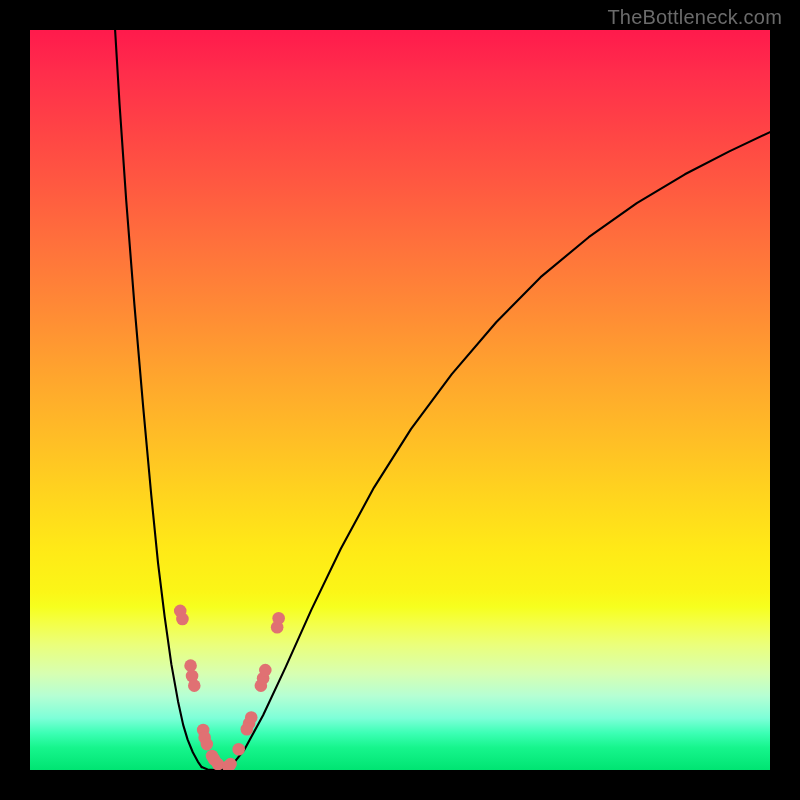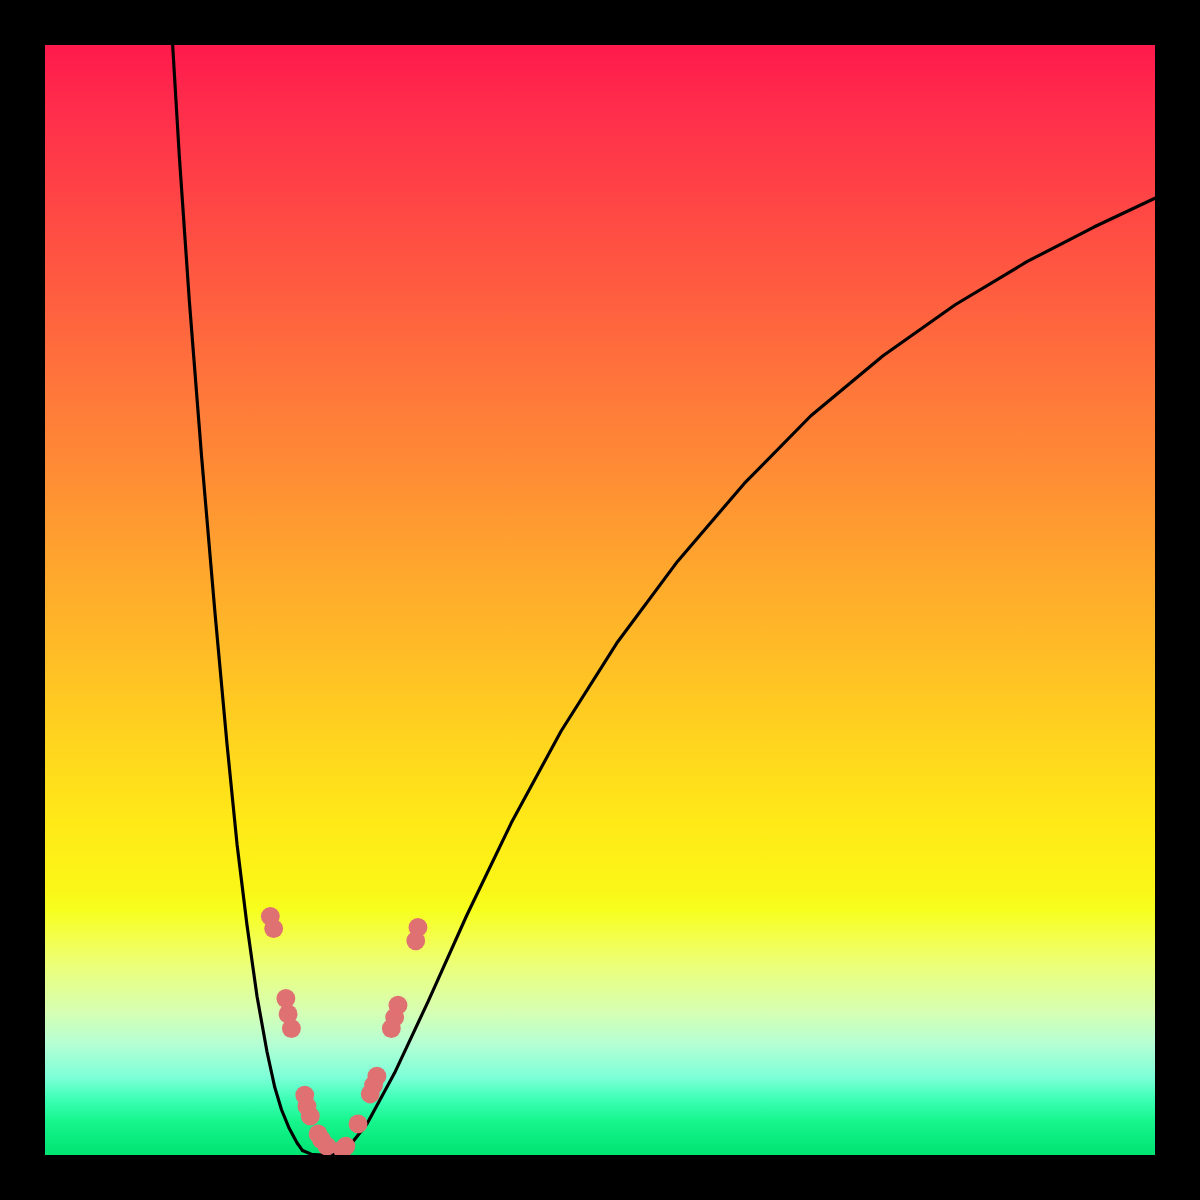--- a/index.html
+++ b/index.html
@@ -105,13 +105,14 @@
           <circle class="dot" cx="219.04" cy="693.38" r="6.29"></circle>
           <circle class="dot" cx="221.26" cy="687.46" r="6.29"></circle>
           <circle class="dot" cx="230.88" cy="655.64" r="6.29"></circle>
           <circle class="dot" cx="233.10" cy="648.24" r="6.29"></circle>
           <circle class="dot" cx="235.32" cy="640.10" r="6.29"></circle>
           <circle class="dot" cx="247.16" cy="597.18" r="6.29"></circle>
           <circle class="dot" cx="248.64" cy="588.30" r="6.29"></circle>
         </g>
     </svg>
   </div>
+  <div class="watermark">TheBottleneck.com</div>
 </div>
 
 </body></html>

